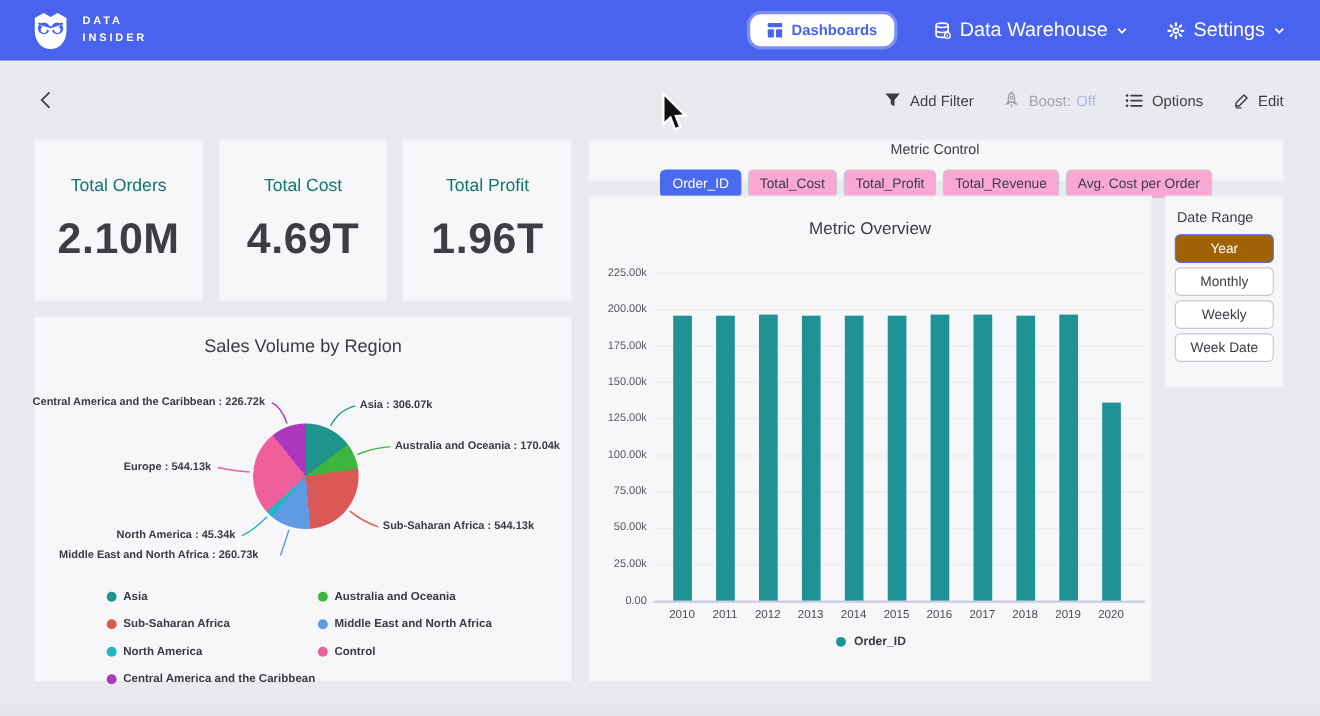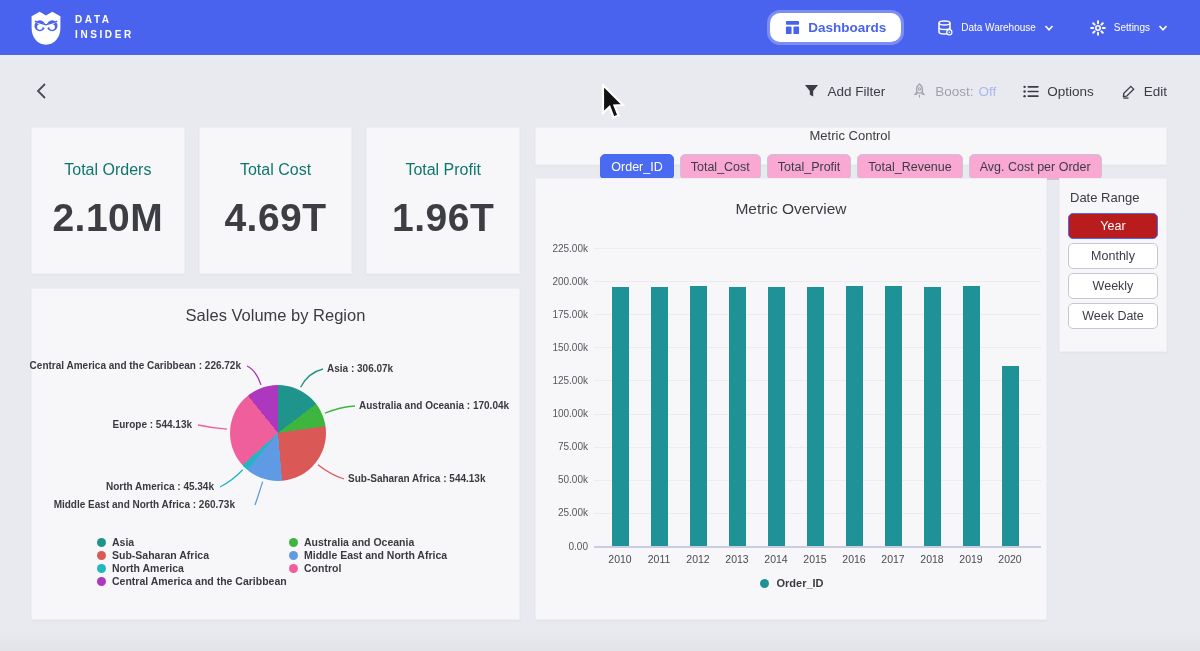--- a/index.html
+++ b/index.html
@@ -12,21 +12,21 @@
   
   .navbar { position:absolute; left:0; top:0; width:1200px; height:55px;
     background:#4a63ef; display:flex; align-items:center; justify-content:space-between;
     padding:0 32px 0 28px; }
   .logo { display:flex; align-items:center; gap:11px; }
   .logo-text { color:#fff; font-size:10px; font-weight:bold; letter-spacing:2.6px; line-height:1.45; }
   .nav-right { display:flex; align-items:center; gap:36px; }
   .nav-pill { background:#fff; color:#4a63ef; border:none; border-radius:10px; padding:7px 15px;
     display:flex; align-items:center; gap:8px; font-size:13.5px; font-weight:bold;
     box-shadow:0 0 0 3px rgba(255,255,255,.28); cursor:pointer; font-family:inherit; }
-  .nav-item { color:#fff; font-size:10px; font-weight:500; display:flex; align-items:center; gap:8px; cursor:pointer; }
+  .nav-item { color:#fff; font-size:18px; font-weight:500; display:flex; align-items:center; gap:8px; cursor:pointer; }
   .chev { width:10px; height:10px; }
   
   .page-header { position:absolute; left:0; top:55px; width:1200px; height:72px;
     display:flex; align-items:center; padding:0 33px 0 30px; }
   .back-btn { width:22px; height:22px; display:flex; align-items:center; justify-content:center; cursor:pointer; }
   .page-title { font-size:19px; color:#3b3b42; margin-left:17px; letter-spacing:.2px; }
   .header-actions { margin-left:auto; display:flex; align-items:center; gap:27px; }
   .h-action { display:flex; align-items:center; gap:8px; font-size:13.5px; color:#3c3c44; font-weight:500; cursor:pointer; }
   .h-action.disabled { cursor:default; }
   .boost-label { color:#a2a2ab; }
@@ -45,39 +45,39 @@
   .chip { height:26px; padding:0 10px; background:#f9a8d4; border:1px solid #c7c7d2; border-radius:5px;
     font-size:12.5px; color:#3c3c44; font-family:inherit; cursor:pointer; }
   .chip + .chip { margin-left:-3px; }
   .chip.active { background:#4a6af2; border-color:#4a6af2; color:#fff; }
   
   #pie-card { left:31px; top:288px; width:489px; height:332px; }
   .pie-title { text-align:center; font-size:16.5px; color:#3b3b42; margin-top:17px; }
   #pie-disc { position:absolute; left:198px; top:96px; width:96px; height:96px; border-radius:50%; }
   #pie-lines { position:absolute; left:0; top:0; pointer-events:none; }
   .pie-label { position:absolute; font-size:10px; font-weight:bold; color:#3a3a41; white-space:nowrap; }
-  .pie-legend-col { position:absolute; display:flex; flex-direction:column; gap:1px; }
+  .pie-legend-col { position:absolute; display:flex; flex-direction:column; gap:13px; }
   .legend-item { display:flex; align-items:center; gap:6px; font-size:10.5px; font-weight:bold; color:#3a3a41; white-space:nowrap; }
   .legend-dot { width:9px; height:9px; border-radius:50%; flex:0 0 auto; }
   
   #bar-card { left:535px; top:178px; width:512px; height:442px; }
   .bar-title { text-align:center; font-size:15.5px; color:#3b3b42; margin-top:21px; }
   .gridline { position:absolute; left:58px; width:447px; height:1px; background:#ececf0; }
   .gridline.base { background:#c9cce2; height:2px; }
   .ytick { position:absolute; width:52px; text-align:right; font-size:10px; color:#56565e; }
   .vbar { position:absolute; background:#1f9298; }
   .xtick { position:absolute; font-size:10.5px; color:#4a4a52; text-align:center; width:40px; }
   .bar-legend { position:absolute; left:0; width:512px; display:flex; justify-content:center; align-items:center; gap:7px;
     font-size:11px; font-weight:bold; color:#3a3a41; }
   
   #date-card { left:1059px; top:178px; width:108px; height:174px; padding:10px 8px; }
   .date-label { font-size:13px; color:#3b3b42; margin:1px 0 8px 2px; }
   .date-btn { display:block; width:100%; height:26px; margin-bottom:4px; background:#fff; border:1px solid #c7c7d2;
     border-radius:5px; font-size:12.5px; color:#3c3c44; font-family:inherit; cursor:pointer; }
-  .date-btn.active { background:#b91c1c; border-color:#4a6af2; color:#fff; }
+  .date-btn.active { background:#a16207; border-color:#4a6af2; color:#fff; }
   
   #cursor { position:absolute; left:600px; top:84px; z-index:99; pointer-events:none; }
 </style>
 </head>
 <body>
 
 <div class="navbar">
   <div class="logo">
     <svg width="36" height="36" viewBox="0 0 40 40">
       <path d="M4 7 L13 2 L20 6 L27 2 L36 7 L36 20 C36 31 29 38.5 20 38.5 C11 38.5 4 31 4 20 Z" fill="#ffffff"></path>

